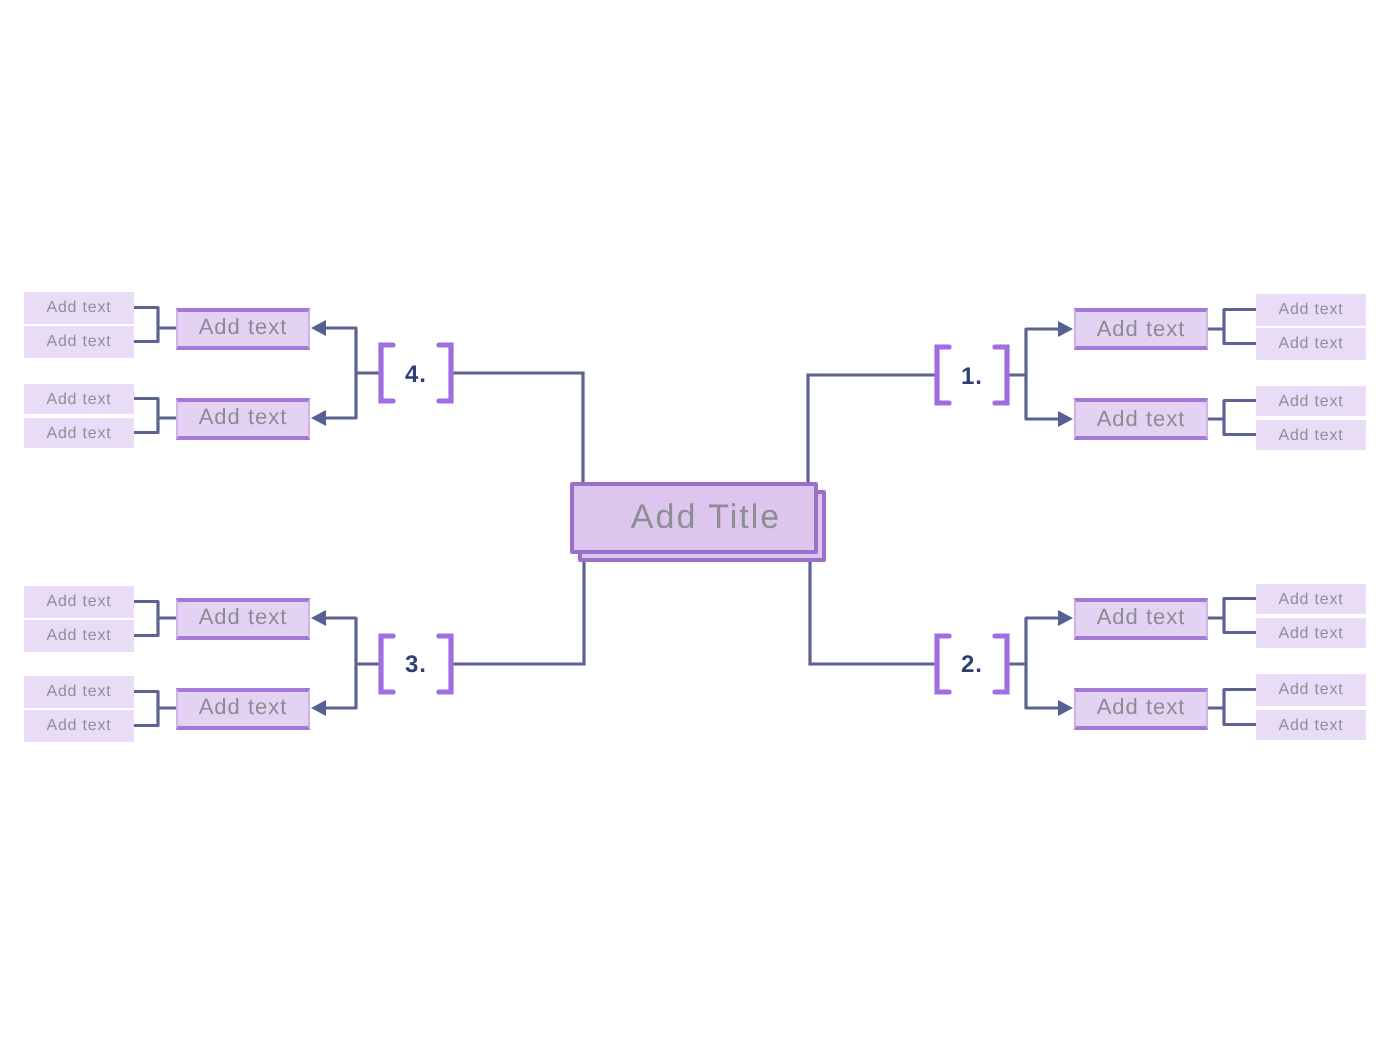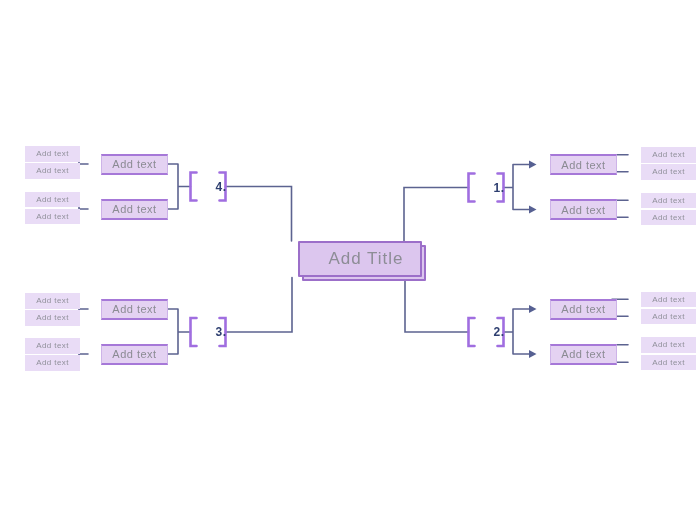--- a/index.html
+++ b/index.html
@@ -4,21 +4,21 @@
 <style>
   html,body{margin:0;padding:0;}
   body{
     width:697px;height:520px;position:relative;overflow:hidden;
     background:#ffffff;
     font-family:"Liberation Sans", sans-serif;
   }
   #canvas{position:absolute;inset:0;width:697px;height:520px;}
   #wires{position:absolute;left:0;top:0;pointer-events:none;}
 
-  .node{position:absolute;box-sizing:border-box;display:flex;align-items:center;justify-content:center;margin-left:13px;}
+  .node{position:absolute;box-sizing:border-box;display:flex;align-items:center;justify-content:center;}
 
   .center-shadow{
     left:289px;top:245px;width:124px;height:36px;
     background:#dcc6ee;border:2px solid #9c6fc9;border-radius:1px;
   }
   .center-box{
     left:285px;top:241px;width:124px;height:36px;
     background:#dcc6ee;border:2px solid #9c6fc9;border-radius:1px;
     color:#8d8d96;font-size:17px;letter-spacing:1px;padding-left:12px;
   }

